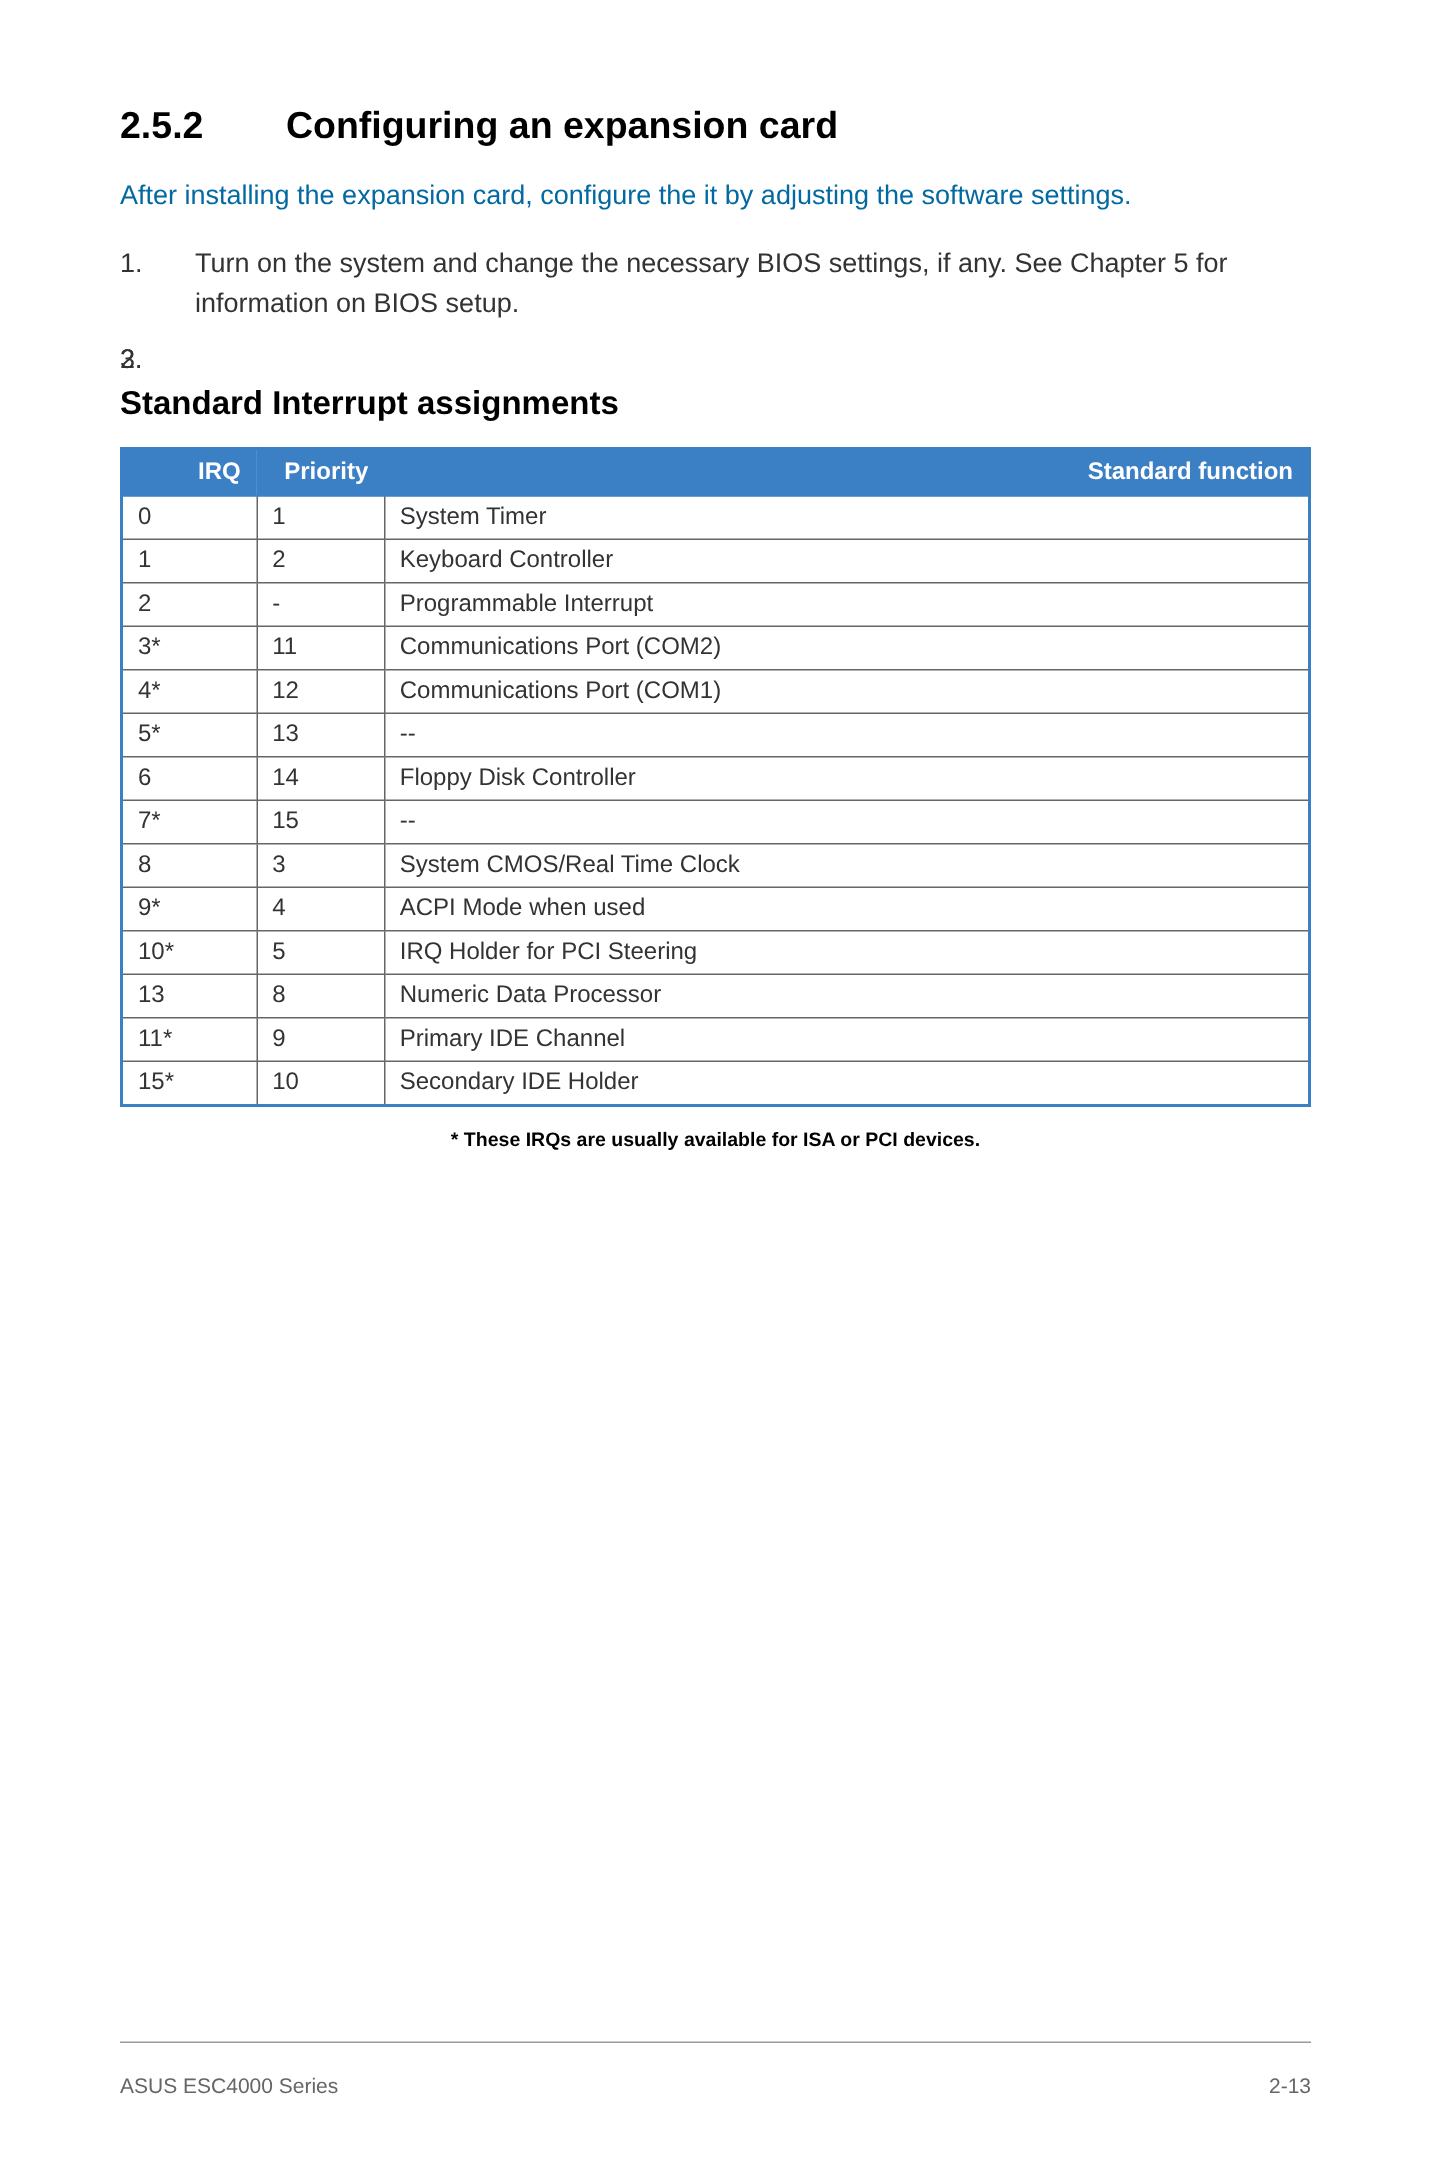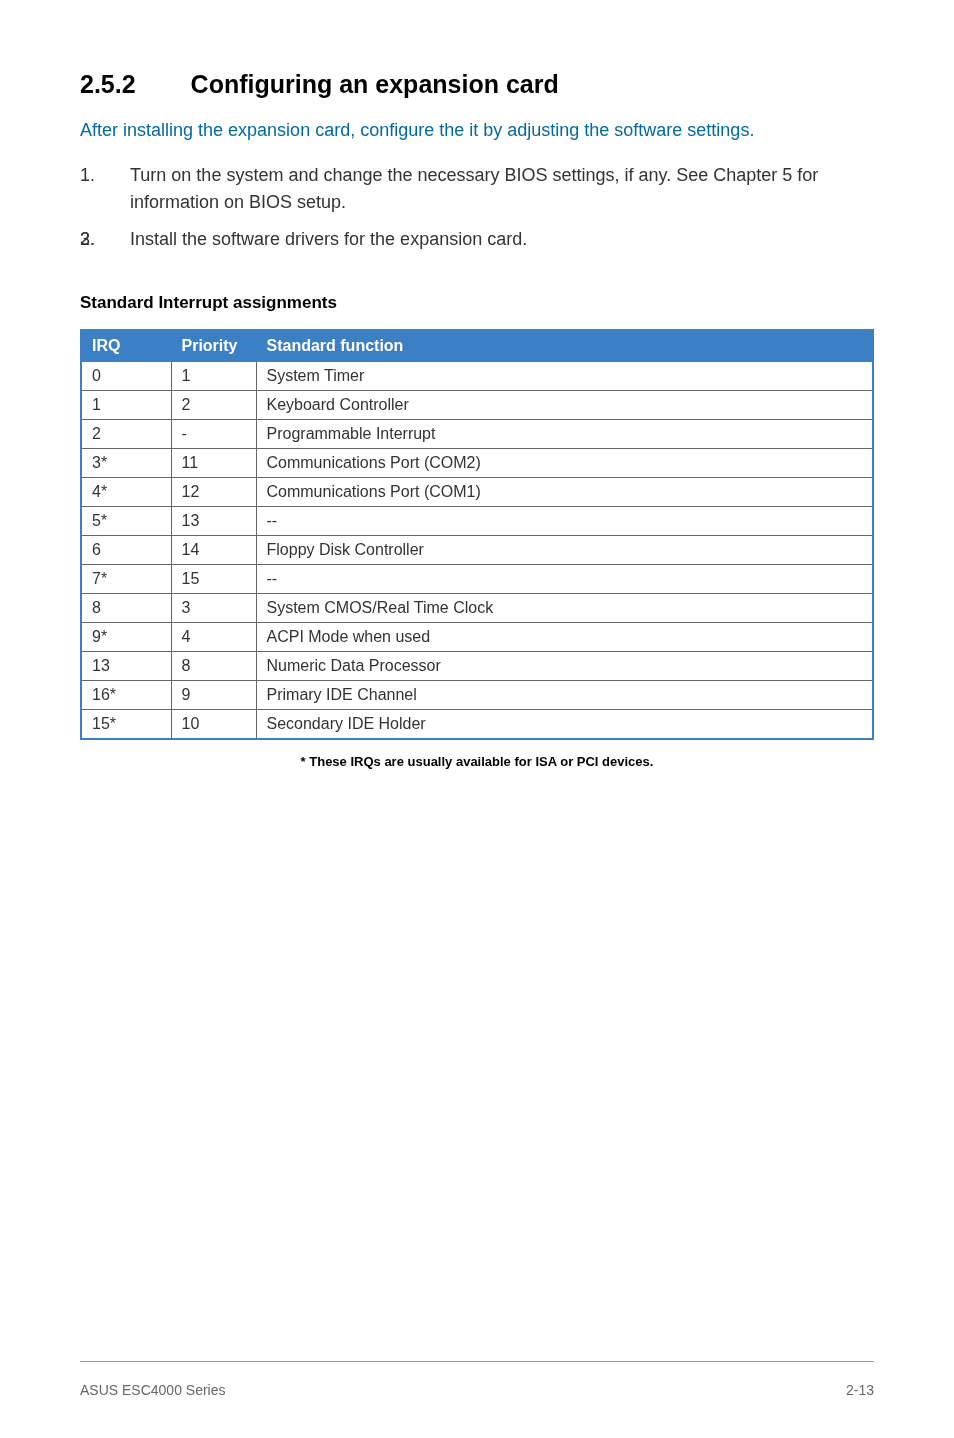--- a/index.html
+++ b/index.html
@@ -42,34 +42,34 @@
       margin-bottom: 10px;
       padding-left: 50px;
       position: relative;
       color: #333;
     }
     .numbered-list li .list-number {
       position: absolute;
       left: 0;
     }
     .sub-heading {
-      font-size: 17px;
+      font-size: 22px;
       font-weight: bold;
       margin-bottom: 16px;
       margin-top: 40px;
     }
     .irq-table {
       width: 100%;
       border-collapse: collapse;
       border: 2px solid #3b7fc4;
     }
     .irq-table th {
       background: #3b7fc4;
       color: #fff;
-      text-align: left;
+      text-align: right;
       padding: 6px 10px;
       font-size: 16px;
       font-weight: bold;
       border: 1px solid #3b7fc4;
     }
     .irq-table td {
       padding: 5px 10px;
       font-size: 16px;
       border: 1px solid #666;
       color: #333;
@@ -111,21 +111,20 @@
 <ol class="numbered-list">
   <li>
     <span class="list-number">1.</span>
     <span>Turn on the system and change the necessary BIOS settings, if any. See Chapter 5 for information on BIOS setup.</span>
   </li>
   <li>
     <span class="list-number">2.</span>
   </li>
   <li>
     <span class="list-number">3.</span>
-    <span>Install the software drivers for the expansion card.</span>
   </li>
 </ol>
 
 <h3 class="sub-heading">Standard Interrupt assignments</h3>
 
 <table class="irq-table">
   <thead>
     <tr>
       <th>IRQ</th>
       <th>Priority</th>
@@ -177,26 +176,31 @@
         <td>8</td>
         <td>3</td>
         <td>System CMOS/Real Time Clock</td>
       </tr>
     <tr>
         <td>9*</td>
         <td>4</td>
         <td>ACPI Mode when used</td>
       </tr>
     <tr>
+        <td>10*</td>
+        <td>5</td>
+        <td>IRQ Holder for PCI Steering</td>
+      </tr>
+    <tr>
         <td>13</td>
         <td>8</td>
         <td>Numeric Data Processor</td>
       </tr>
     <tr>
-        <td>16*</td>
+        <td>11*</td>
         <td>9</td>
         <td>Primary IDE Channel</td>
       </tr>
     <tr>
         <td>15*</td>
         <td>10</td>
         <td>Secondary IDE Holder</td>
       </tr>
   </tbody>
 </table>

